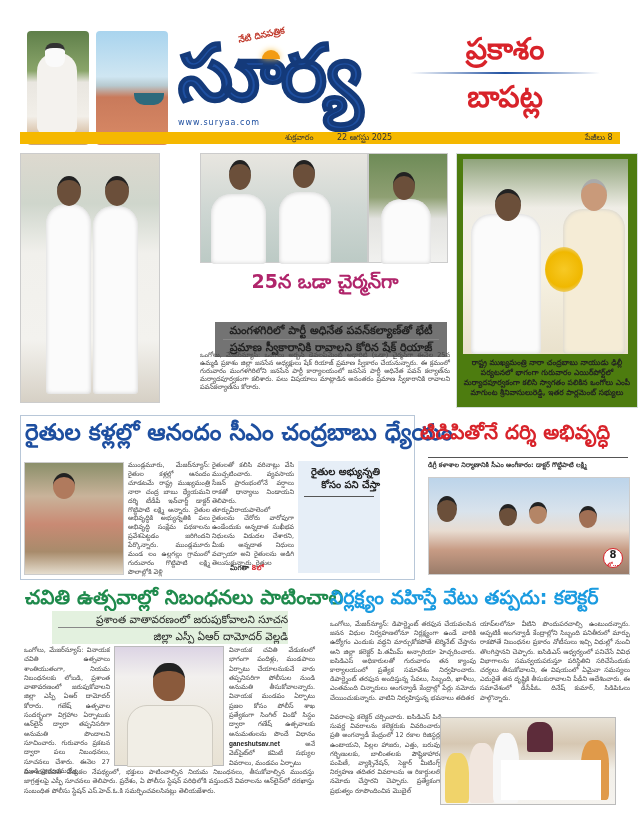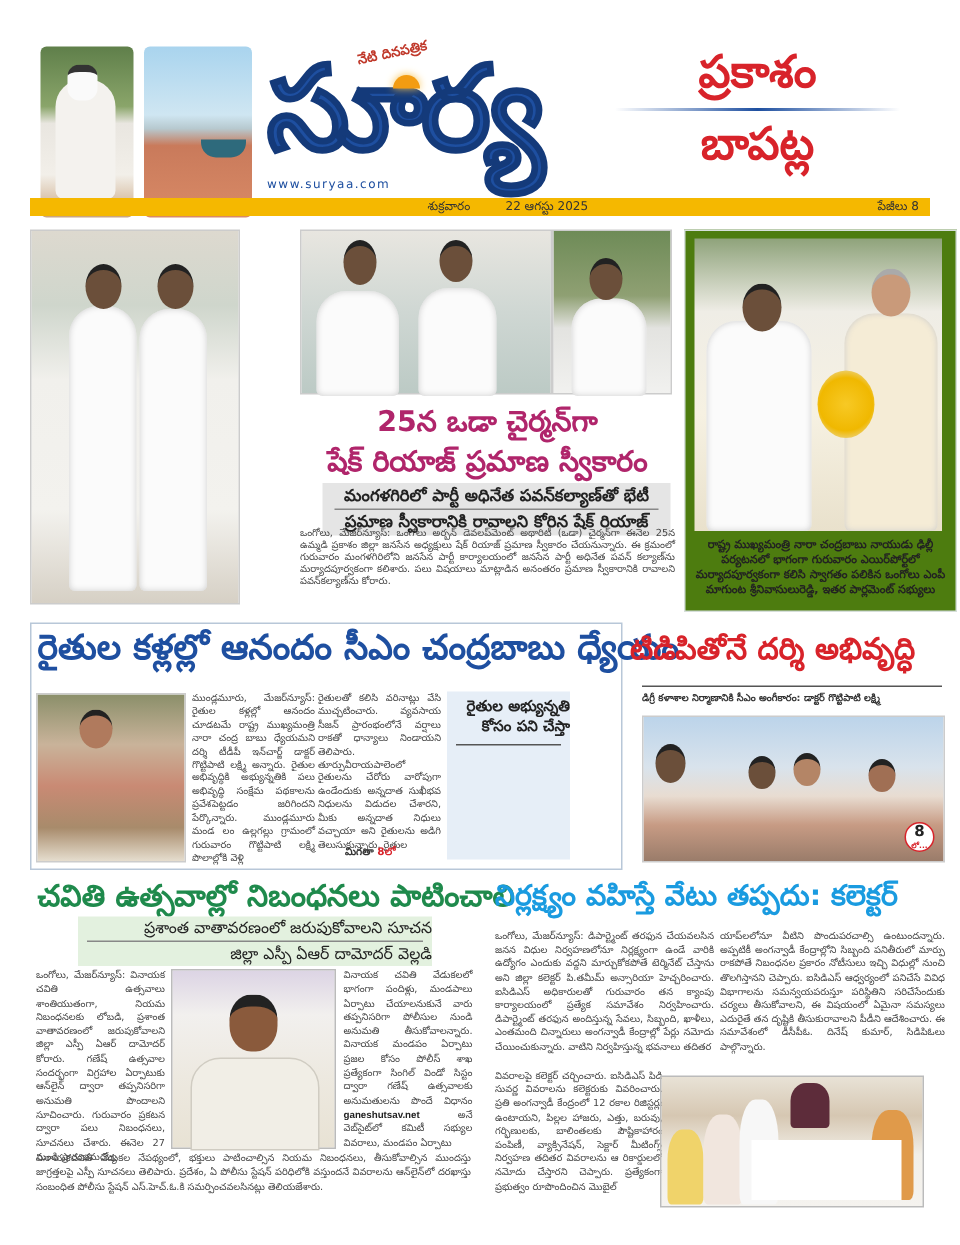--- a/index.html
+++ b/index.html
@@ -30,21 +30,21 @@
   .date-date { left: 337px; top: 133px; font-size: 8px; color: #333; }
   .page-no { left: 585px; top: 133px; font-size: 8px; color: #333; }
 
   
   .s1-photo-left { left: 20px; top: 153px; width: 140px; height: 250px; background: linear-gradient(180deg,#ddd9cf 0%,#cfd6cc 20%,#f1f0ec 40%,#f3f2ee 75%,#d6d0c5 100%); border:1px solid #ccc; }
   .person { position:absolute; background:#fbfbfb; border-radius: 20px 20px 4px 4px; box-shadow: inset 0 0 4px #ccc; }
   .head-dark { position:absolute; background:#6b4f3a; border-radius:50%; border-top: 4px solid #222; }
   .s1-photo-mid { left: 200px; top: 153px; width: 168px; height: 110px; background: linear-gradient(180deg,#e8e6e0 0%,#cfd7d3 50%,#bccac5 100%); border:1px solid #ccc; }
   .s1-photo-mid2 { left: 368px; top: 153px; width: 80px; height: 110px; background: linear-gradient(180deg,#6e8b57 0%,#8fa073 40%,#e3e3e0 60%,#f1f1ef 100%); border:1px solid #ccc; }
   .s1-headline { left: 200px; top: 268px; width: 250px; text-align: center; color: #b0256b; font-weight: bold; font-size: 19px; line-height: 27px; }
-  .s1-sub { left: 215px; top: 322px; width: 232px; background: #e5e5e5; text-align: center; font-size: 11px; font-weight: bold; line-height: 14px; color: #222; padding: 2px 0; }
+  .s1-sub { left: 215px; top: 322px; width: 232px; background: #737373; text-align: center; font-size: 11px; font-weight: bold; line-height: 14px; color: #222; padding: 2px 0; }
   .s1-sub .rule { height: 1px; background: #888; margin: 1px 8px; }
   .s1-body { left: 200px; top: 351px; width: 250px; font-size: 6.5px; line-height: 8px; color: #444; text-align: justify; }
 
   .s1-right { left: 456px; top: 153px; width: 182px; height: 255px; background: #4d7c0f; border:1px solid #d6dfda; }
   .s1-right-photo { position:absolute; left: 6px; top: 5px; width: 165px; height: 195px; background: linear-gradient(180deg,#8fa37b 0%,#efede6 25%,#f6f1e2 60%,#e9e1cc 100%); }
   .bouquet { position:absolute; left: 82px; top: 88px; width: 38px; height: 45px; background: radial-gradient(circle,#f7c925 0%,#f0b800 60%,#e9e9e9 100%); border-radius: 50%; }
   .s1-right-caption { position:absolute; left: 4px; top: 204px; width: 172px; text-align: center; font-size: 7.5px; line-height: 10px; color: #222; font-weight: bold; }
 
   
   .s2-box { left: 20px; top: 415px; width: 395px; height: 165px; border: 1px solid #b8c7d8; }
@@ -125,21 +125,20 @@
   <div class="person" style="left:78px;top:38px;width:52px;height:72px;"></div>
   <div class="head-dark" style="left:92px;top:6px;width:22px;height:28px;"></div>
 </div>
 <div class="abs s1-photo-mid2">
   <div class="person" style="left:12px;top:45px;width:50px;height:65px;"></div>
   <div class="head-dark" style="left:24px;top:18px;width:22px;height:28px;"></div>
 </div>
 
 <div class="abs s1-headline">
   <div>25న ఒడా చైర్మన్‌గా</div>
-  <div>షేక్ రియాజ్ ప్రమాణ స్వీకారం</div>
 </div>
 <div class="abs s1-sub">
   <div>మంగళగిరిలో పార్టీ అధినేత పవన్‌కల్యాణ్‌తో భేటీ</div>
   <div class="rule"></div>
   <div>ప్రమాణ స్వీకారానికి రావాలని కోరిన షేక్ రియాజ్</div>
 </div>
 <p class="abs s1-body">ఒంగోలు, మేజర్‌న్యూస్: ఒంగోలు అర్బన్ డెవలప్‌మెంట్ అథారిటీ (ఒడా) చైర్మన్‌గా ఈనెల 25న ఉమ్మడి ప్రకాశం జిల్లా జనసేన అధ్యక్షులు షేక్ రియాజ్ ప్రమాణ స్వీకారం చేయనున్నారు. ఈ క్రమంలో గురువారం మంగళగిరిలోని జనసేన పార్టీ కార్యాలయంలో జనసేన పార్టీ అధినేత పవన్ కల్యాణ్‌ను మర్యాదపూర్వకంగా కలిశారు. పలు విషయాలు మాట్లాడిన అనంతరం ప్రమాణ స్వీకారానికి రావాలని పవన్‌కల్యాణ్‌ను కోరారు.</p>
 
 <div class="abs s1-right">
   <div class="s1-right-photo">

